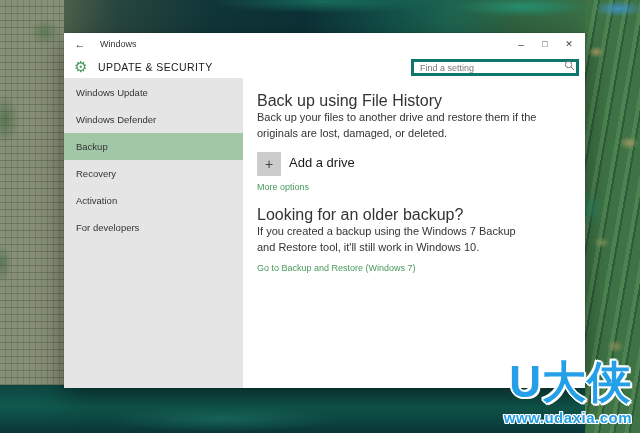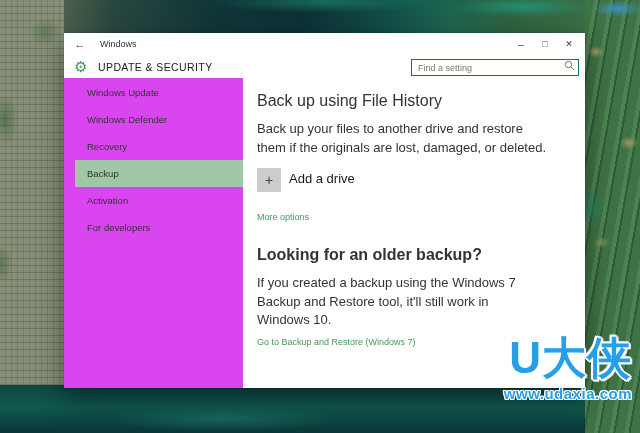--- a/index.html
+++ b/index.html
@@ -48,47 +48,47 @@
   .back-btn { width:32px; text-align:center; font-size:11px; color:#333; cursor:default; }
   .win-title { font-size:9px; color:#333; margin-left:4px; }
   .win-controls { margin-left:auto; display:flex; padding-right:4px; }
   .ctrl { width:24px; height:18px; display:flex; align-items:center; justify-content:center;
     font-size:9px; color:#444; }
   .ctrl.min { font-size:10px; }
   .header-row { height:23px; display:flex; align-items:center; padding:0 6px 0 10px; flex:0 0 auto; }
   .gear { font-size:15px; line-height:1; color:var(--accent-green,#47985c); width:22px; }
   .header-title { font-size:10.5px; font-weight:normal; letter-spacing:.4px; color:#1a1a1a; margin-left:2px; }
   .search-wrap { margin-left:auto; position:relative; }
-  .search-wrap input { width:168px; height:17px; border:1px solid #0f766e; background:#fff;
+  .search-wrap input { width:168px; height:17px; border:3px solid #0f766e; background:#fff;
     font-size:9px; padding:0 18px 0 6px; color:#333; outline:none;
     font-family:"Liberation Sans", sans-serif; }
   .search-wrap input::placeholder { color:#767676; }
   .search-glyph { position:absolute; right:4px; top:3px; }
 
   .body-row { flex:1; display:flex; min-height:0; }
-  .sidebar { width:179px; background:#d946ef; flex:0 0 auto; padding-top:1px;padding-left:11px; }
+  .sidebar { width:179px; background:#e5e5e5; flex:0 0 auto; padding-top:1px; }
   .side-item { height:27px; display:flex; align-items:center; padding-left:12px;
     font-size:9.5px; color:#333; cursor:default; }
   .side-item.selected { background:var(--sidebar-selected-bg,#a1c7a6); }
 
   .content { flex:1; padding:14px 10px 0 14px; }
   .h1 { font-size:16px; font-weight:300; color:#333; }
-  .para { font-size:13px; line-height:1.45; color:#333; margin-top:10px; }
+  .para { font-size:11px; line-height:1.45; color:#333; }
   .p1 { max-width:298px; }
   .p2 { max-width:268px; }
   .add-drive { display:flex; align-items:flex-start; margin-top:10px; cursor:default; }
   .add-box { width:24px; height:24px; background:#cccccc; display:flex; align-items:center;
     justify-content:center; font-size:14px; font-weight:300; color:#444; }
   .add-label { font-size:13px; color:#1a1a1a; margin-left:8px; margin-top:3px; }
-  .link { font-size:9px; color:var(--accent-green,#47985c); margin-top:20px; cursor:default; width:max-content; }
-  .h2 { font-size:16px; font-weight:700; color:#333; margin-top:24px; }
+  .link { font-size:9px; color:var(--accent-green,#47985c); margin-top:6px; cursor:default; width:max-content; }
+  .h2 { font-size:16px; font-weight:400; color:#333; margin-top:14px; }
   .link2 { margin-top:7px; }
 
   
-  .watermark { position:absolute; right:8px; top:337px; text-align:right; z-index:5;
+  .watermark { position:absolute; right:8px; top:361px; text-align:right; z-index:5;
     color:var(--watermark-blue,#25a0e8); font-weight:bold; }
   .wm-brand { font-size:44px; line-height:.95; letter-spacing:1px;
     text-shadow:-2px 0 #fff,2px 0 #fff,0 -2px #fff,0 2px #fff,
       -1px -1px #fff,1px 1px #fff,-1px 1px #fff,1px -1px #fff,2px 2px #fff,-2px -2px #fff; }
   .wm-url { font-size:15px; letter-spacing:.5px; margin-top:6px;
     text-shadow:-1px 0 #fff,1px 0 #fff,0 -1px #fff,0 1px #fff,
       -1px -1px #fff,1px 1px #fff,-1px 1px #fff,1px -1px #fff; }
 </style>
 </head>
 <body>
@@ -125,25 +125,25 @@
 
   <div class="body-row">
 
     <div class="sidebar">
       <div class="side-item">
         <span>Windows Update</span>
       </div>
       <div class="side-item">
         <span>Windows Defender</span>
       </div>
+      <div class="side-item selected">
+        <span>Backup</span>
+      </div>
       <div class="side-item">
         <span>Recovery</span>
-      </div>
-      <div class="side-item selected">
-        <span>Backup</span>
       </div>
       <div class="side-item">
         <span>Activation</span>
       </div>
       <div class="side-item">
         <span>For developers</span>
       </div>
     </div>
 
     <div class="content">

